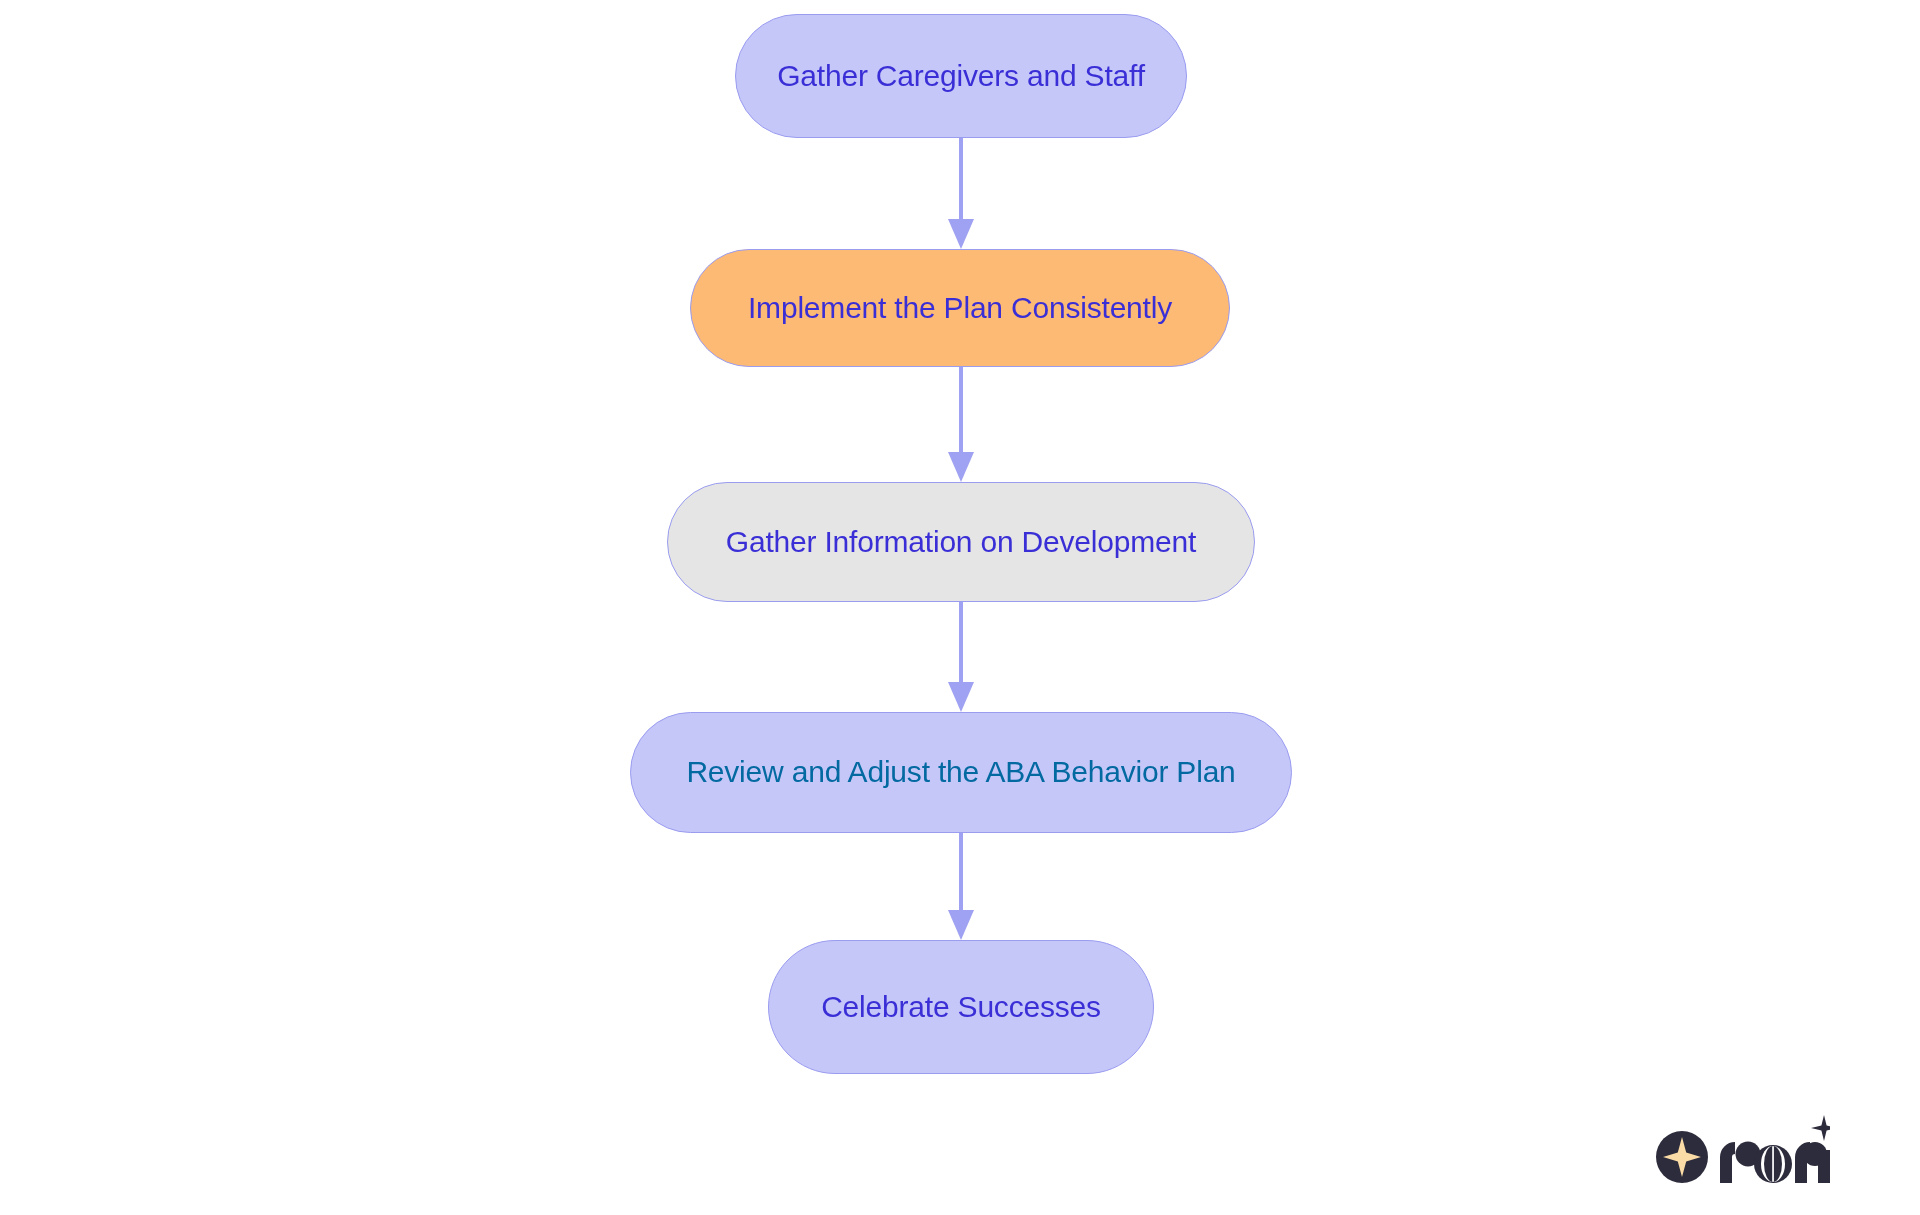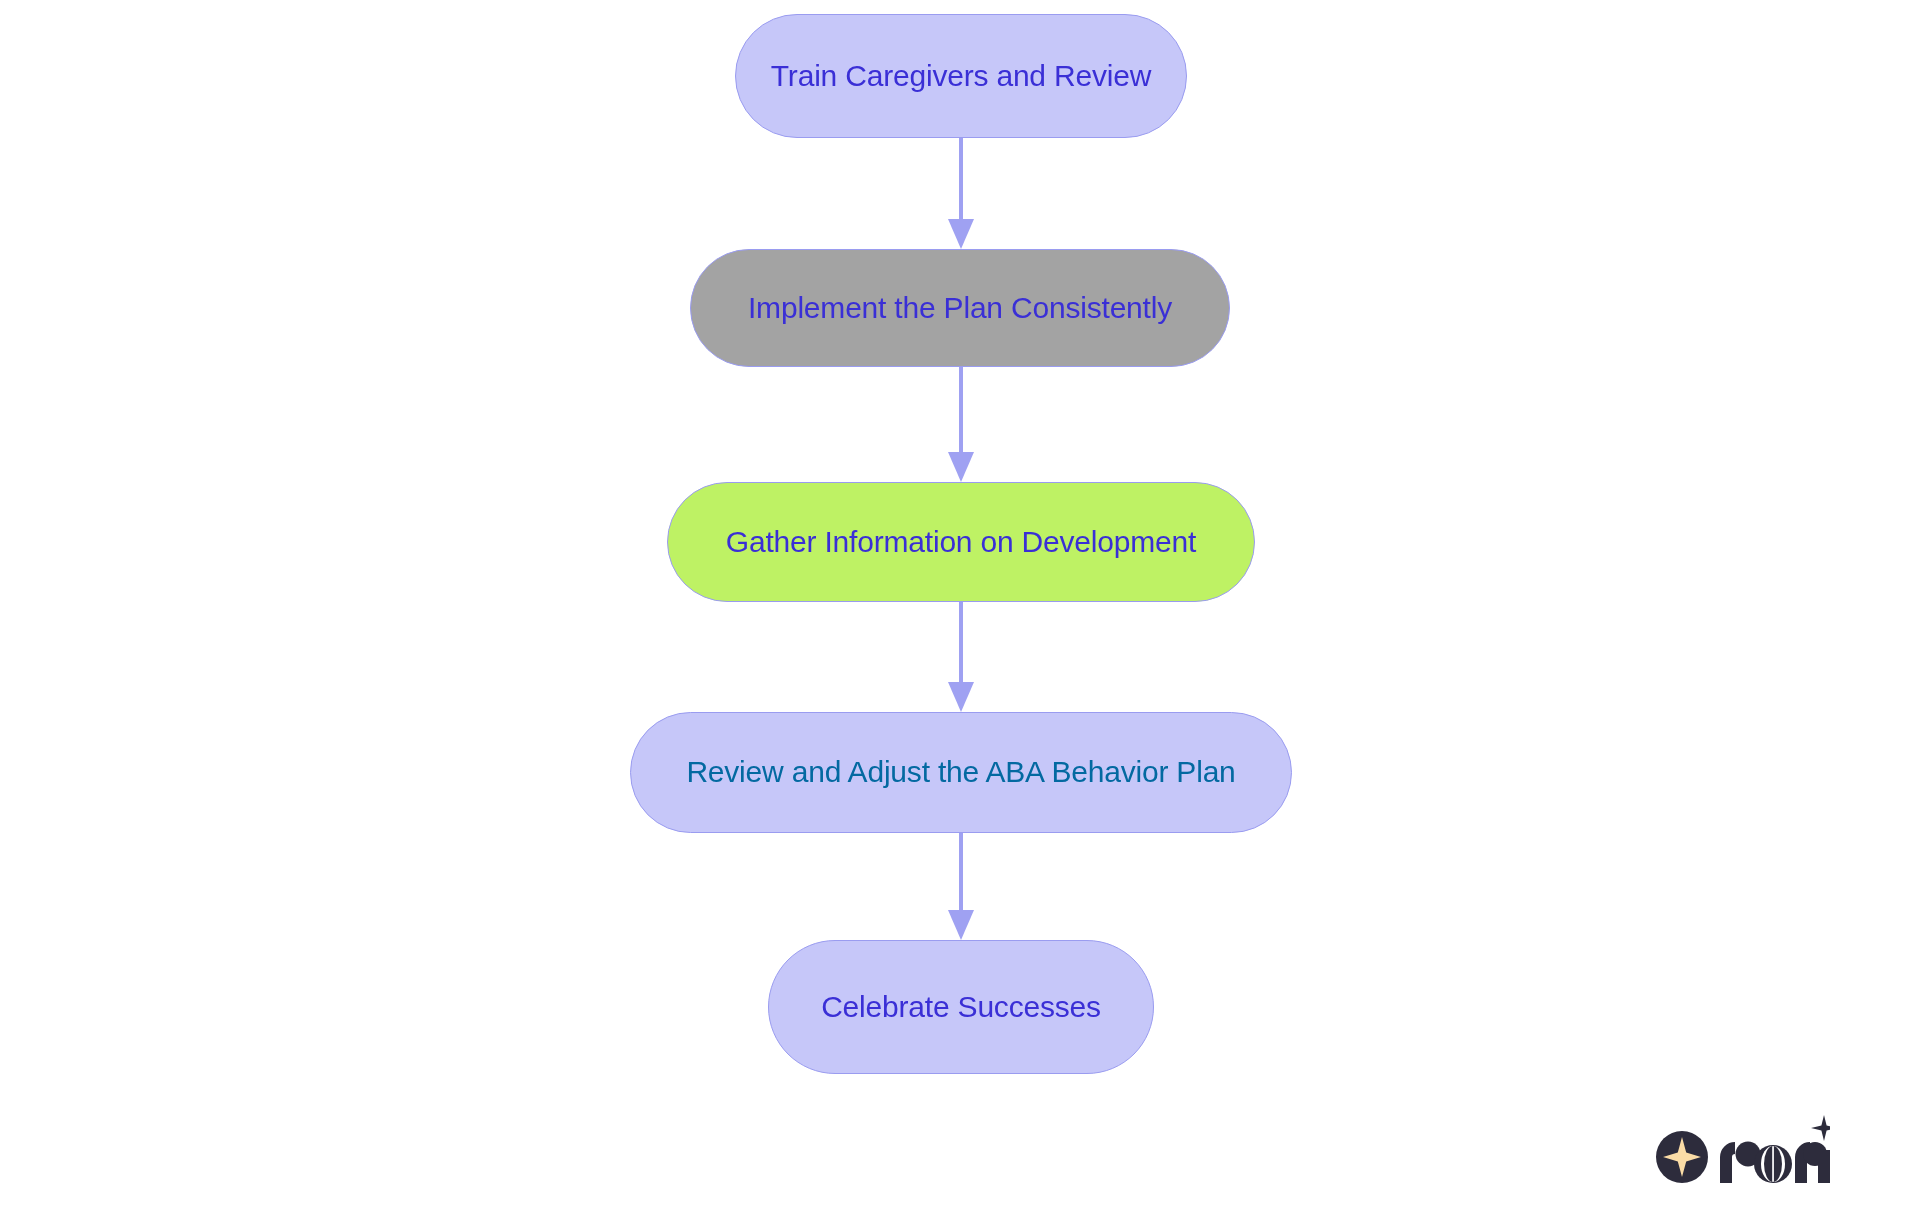--- a/index.html
+++ b/index.html
@@ -81,28 +81,28 @@
         <line x1="961" y1="602" x2="961" y2="684" stroke="#9fa1f2" stroke-width="4"></line>
         <polygon points="948,682 974,682 961,712" fill="#9fa1f2"></polygon>
       </g>
       <g>
         <line x1="961" y1="833" x2="961" y2="912" stroke="#9fa1f2" stroke-width="4"></line>
         <polygon points="948,910 974,910 961,940" fill="#9fa1f2"></polygon>
       </g>
     </svg>
 
   <div class="flow-node" style="left: 735px; top: 14px; width: 452px; height: 124px; background: rgb(198, 199, 249); border-color: rgb(154, 156, 240);">
-    <span class="flow-node-label" style="color: rgb(58, 47, 214);">Train Caregivers and Review</span>
+    <span class="flow-node-label" style="color: rgb(58, 47, 214);">Gather Caregivers and Staff</span>
   </div>
 
-  <div class="flow-node" style="left: 690px; top: 249px; width: 540px; height: 118px; background: #a3a3a3; border-color: rgb(154, 156, 240);">
+  <div class="flow-node" style="left: 690px; top: 249px; width: 540px; height: 118px; background: #fdba74; border-color: rgb(154, 156, 240);">
     <span class="flow-node-label" style="color: rgb(58, 47, 214);">Implement the Plan Consistently</span>
   </div>
 
-  <div class="flow-node" style="left: 667px; top: 482px; width: 588px; height: 120px; background: #bef264; border-color: rgb(154, 156, 240);">
+  <div class="flow-node" style="left: 667px; top: 482px; width: 588px; height: 120px; background: #e5e5e5; border-color: rgb(154, 156, 240);">
     <span class="flow-node-label" style="color: rgb(58, 47, 214);">Gather Information on Development</span>
   </div>
 
   <div class="flow-node" style="left: 630px; top: 712px; width: 662px; height: 121px; background: rgb(198, 199, 249); border-color: rgb(154, 156, 240);">
     <span class="flow-node-label" style="color: #0369a1; text-align: center;">Review and Adjust the ABA Behavior Plan</span>
   </div>
 
   <div class="flow-node" style="left: 768px; top: 940px; width: 386px; height: 134px; background: rgb(198, 199, 249); border-color: rgb(154, 156, 240);">
     <span class="flow-node-label" style="color: rgb(58, 47, 214);">Celebrate Successes</span>
   </div>

